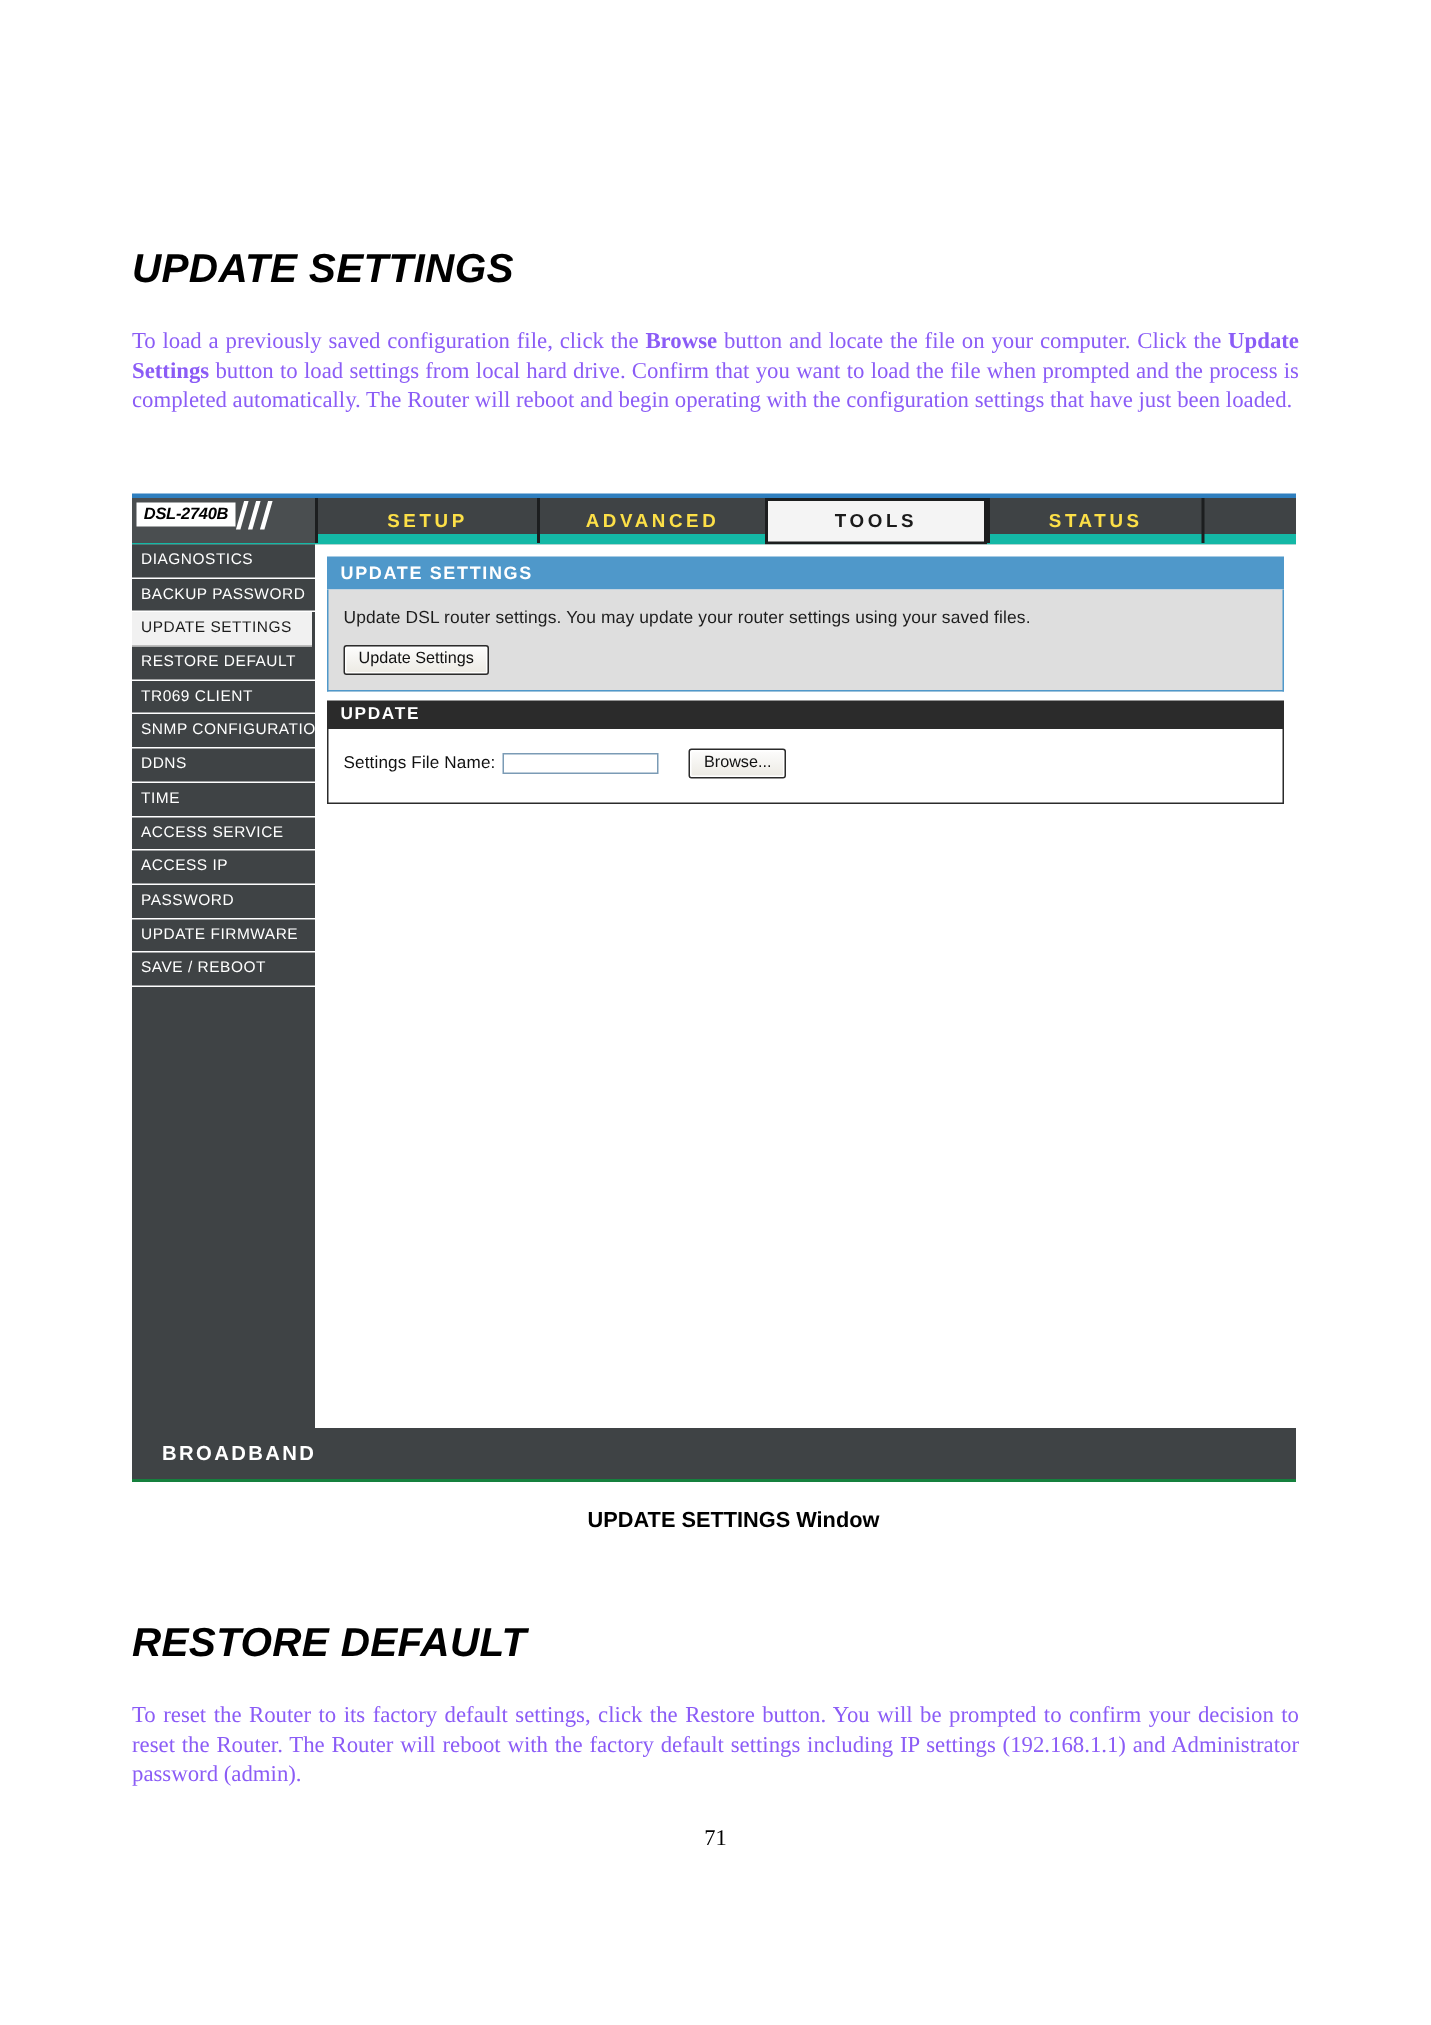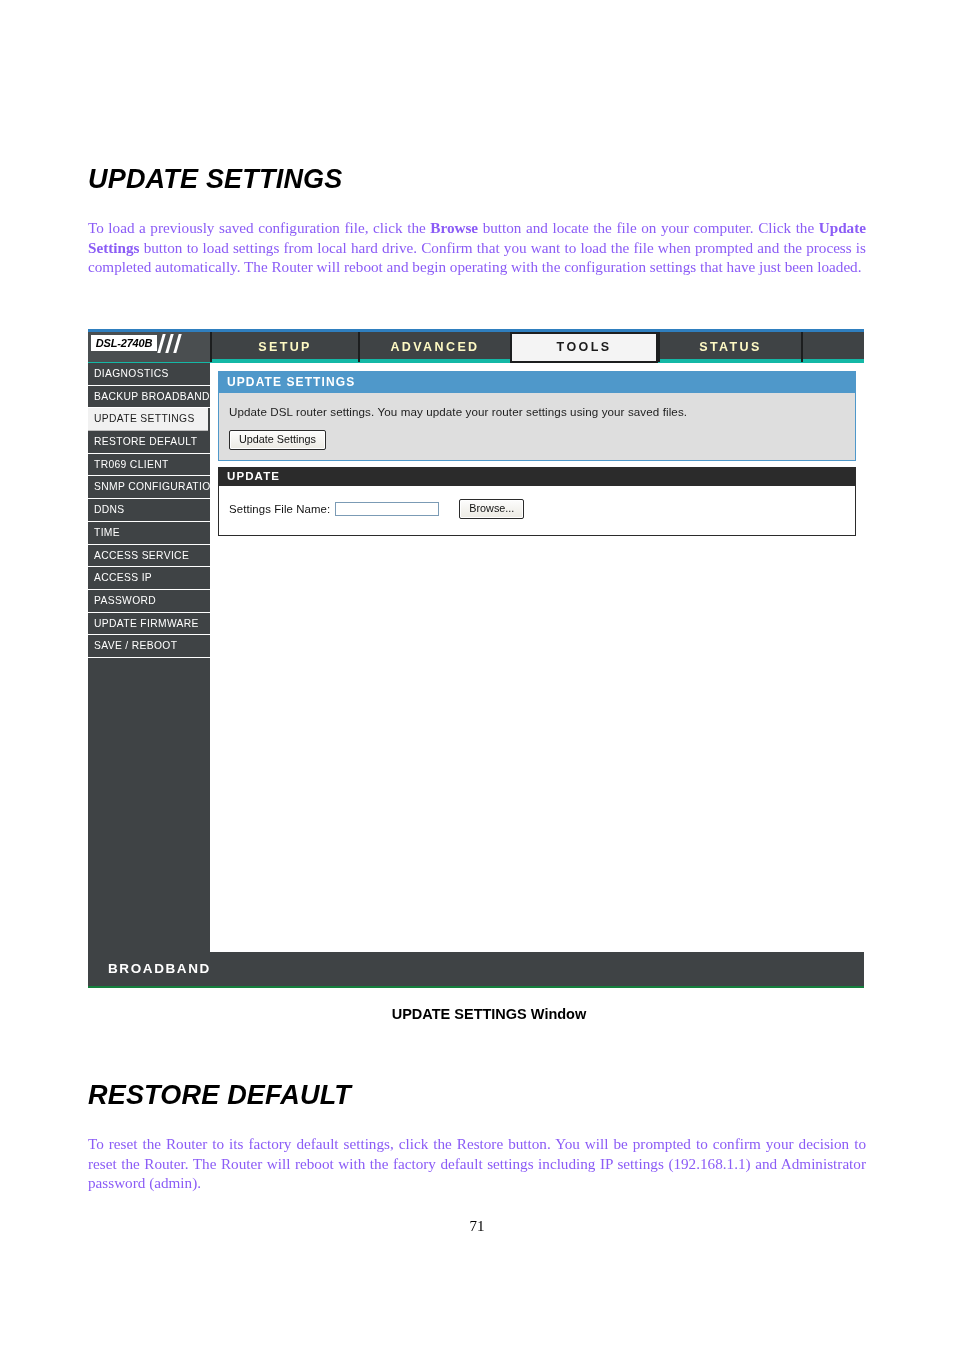--- a/index.html
+++ b/index.html
@@ -89,21 +89,21 @@
   }
 
   
   .ui-nav {
     position: absolute;
     left: 0; top: 3px;
     width: 776px;
     height: 31px;
     background: #3f4345;
     box-sizing: border-box;
-    border-bottom: 4px solid #14b8a6;
+    border-bottom: 7px solid #14b8a6;
   }
   .logo-cell {
     position: absolute;
     left: 0; top: 0;
     width: 122px;
     height: 30px;
     background: #4a4e50;
     overflow: hidden;
   }
   .logo-box {
@@ -137,21 +137,21 @@
   .slash.s1 { left: 2px; }
   .slash.s2 { left: 10px; }
   .slash.s3 { left: 18px; }
 
   .nav-tab {
     position: absolute;
     top: 0;
     height: 30px;
     line-height: 30px;
     text-align: center;
-    color: #fef9c3;
+    color: #fde047;
     font-size: 12.5px;
     font-weight: bold;
     letter-spacing: 2.4px;
     box-sizing: border-box;
     border-left: 2px solid #1c1e1f;
   }
   .nav-tab.active {
     background: #f4f4f4;
     color: #1b1b1b;
     border: 2px solid #1c1e1f;
@@ -350,21 +350,21 @@
       <div class="nav-tab" style="left:570px; width:143px;">STATUS</div>
 
       <div class="nav-tail"></div>
     </div>
 
     <div class="ui-sidebar">
       <div class="side-item">
         <span>DIAGNOSTICS</span>
       </div>
       <div class="side-item">
-        <span>BACKUP BROADBAND</span>
+        <span>BACKUP PASSWORD</span>
       </div>
       <div class="side-item selected">
         <span>UPDATE SETTINGS</span>
       </div>
       <div class="side-item">
         <span>RESTORE DEFAULT</span>
       </div>
       <div class="side-item">
         <span>TR069 CLIENT</span>
       </div>

